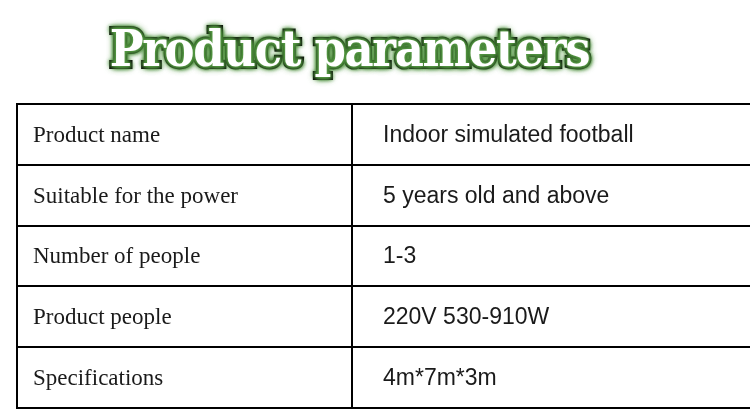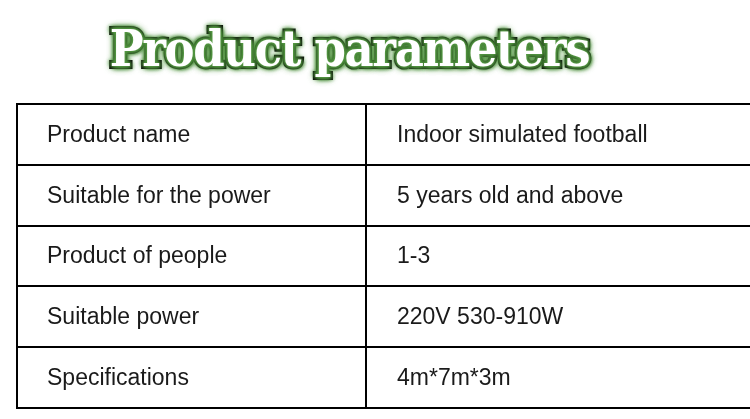--- a/index.html
+++ b/index.html
@@ -79,21 +79,22 @@
     vertical-align: middle;
     font-size: 23px;
     line-height: 27px;
     color: #1a1a1a;
     font-weight: 400;
     white-space: nowrap;
     overflow: hidden;
   }
   #spec-table td.col-label {
     width: 318px;
-    padding-left: 29px;
+    padding-left: 15px;
+    font-family: Liberation Serif, serif;
   }
   #spec-table td.col-value {
     width: 399px;
     padding-left: 30px;
   }
 </style>
 </head>
 <body>
 
 <div id="title-wrap">
@@ -104,25 +105,25 @@
   <tbody>
     <tr>
       <td class="col-label">Product name</td>
       <td class="col-value">Indoor simulated football</td>
     </tr>
     <tr>
       <td class="col-label">Suitable for the power</td>
       <td class="col-value">5 years old and above</td>
     </tr>
     <tr>
-      <td class="col-label">Product of people</td>
+      <td class="col-label">Number of people</td>
       <td class="col-value">1-3</td>
     </tr>
     <tr>
-      <td class="col-label">Suitable power</td>
+      <td class="col-label">Product people</td>
       <td class="col-value">220V 530-910W</td>
     </tr>
     <tr>
       <td class="col-label">Specifications</td>
       <td class="col-value">4m*7m*3m</td>
     </tr>
   </tbody>
 </table>
 
 </body></html>

